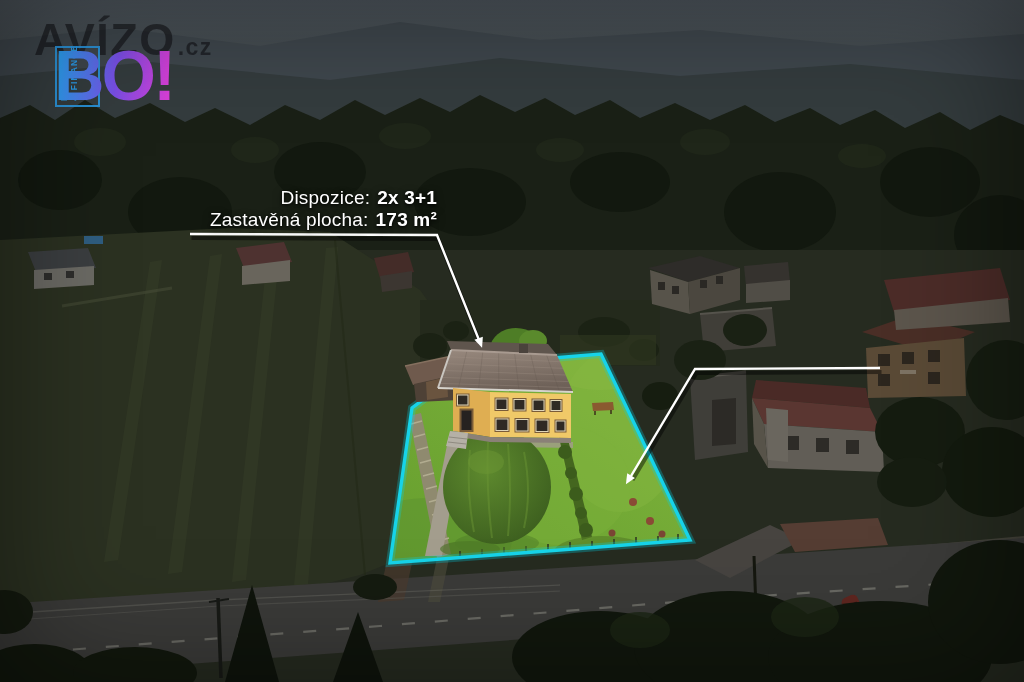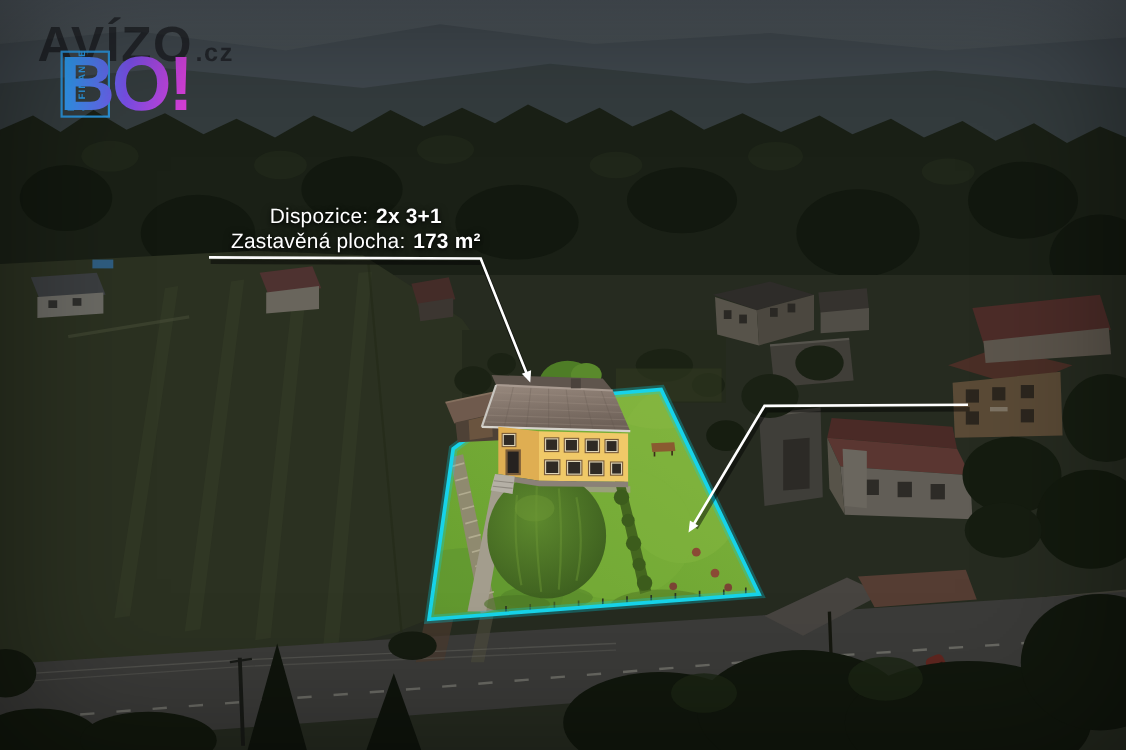--- a/index.html
+++ b/index.html
@@ -5,21 +5,21 @@
   html,body{margin:0;padding:0;background:#0b0d0a;}
   .stage{position:relative;width:1024px;height:682px;overflow:hidden;
          background:#20251c;font-family:"Liberation Sans",sans-serif;}
   .stage svg{position:absolute;left:0;top:0;display:block;}
 
   
   .ann{position:absolute;color:#ffffff;white-space:nowrap;z-index:5;
        font-size:19px;letter-spacing:.2px;
        text-shadow:0 1px 3px rgba(0,0,0,.9),0 3px 9px rgba(0,0,0,.65);}
   .ann .val{font-weight:700;margin-left:7px;}
-  .ann-dispozice{top:187px;right:587px;text-align:center;line-height:21.5px;margin-left:44px;}
+  .ann-dispozice{top:187px;right:587px;text-align:right;line-height:21.5px;margin-left:44px;}
   .ann-pozemek{top:342px;left:694px;width:188px;text-align:center;line-height:22px;}
 
   
   .logo{position:absolute;left:30px;top:22px;width:235px;height:105px;z-index:6;}
   .logo-brand{position:absolute;left:4px;top:-8px;font-size:45px;font-weight:800;
               letter-spacing:1.5px;color:rgba(13,13,17,.58);}
   .logo-tld{font-size:23px;font-weight:800;margin-left:2px;}
   .logo-square{position:absolute;left:25px;top:24px;width:41px;height:57px;
                border:2px solid #2a9ae6;opacity:.9;}
   .logo-tagline{position:absolute;left:29px;top:79px;width:58px;

